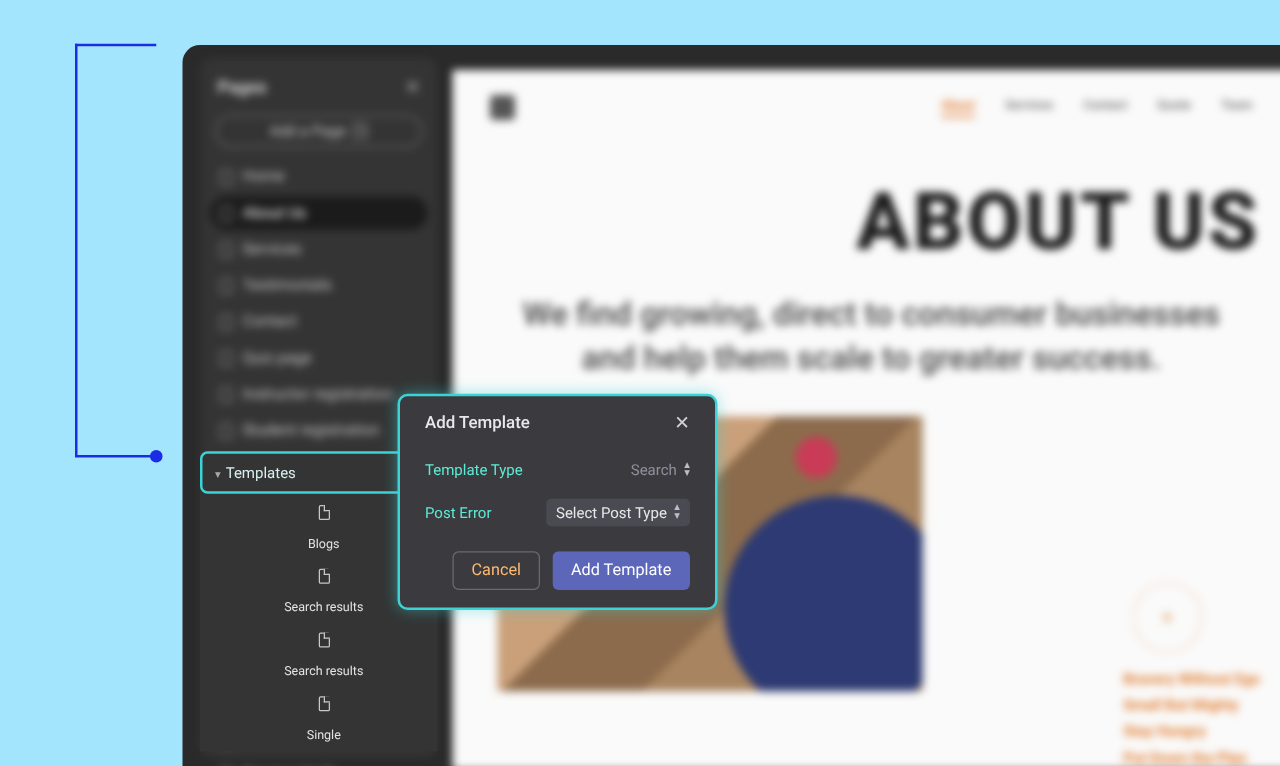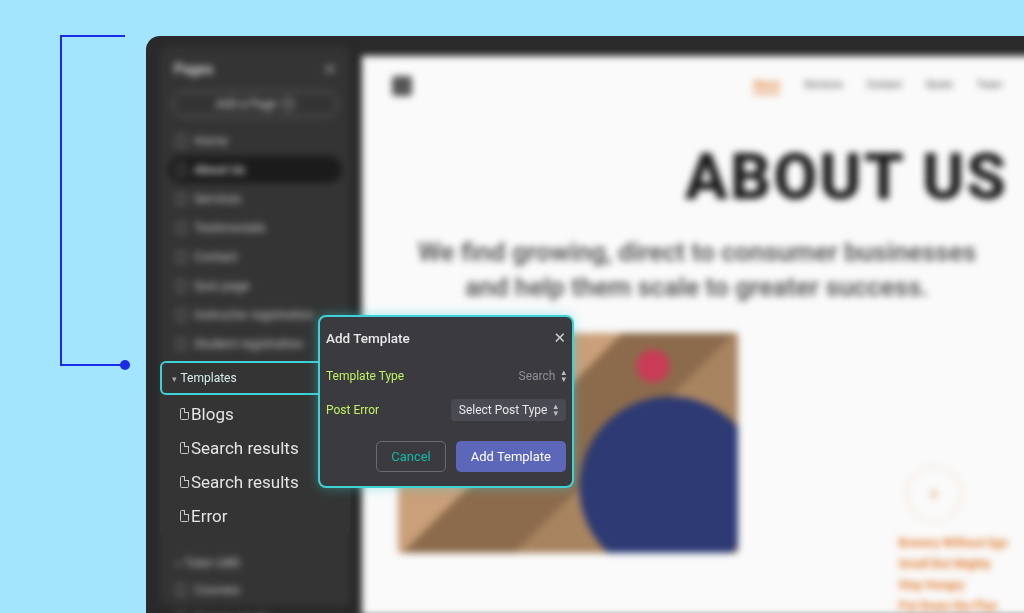--- a/index.html
+++ b/index.html
@@ -112,22 +112,22 @@
 
   .section-header {
     display:flex; justify-content:space-between; align-items:center;
     font-size:12px; color:#cfcfcf;
     padding:6px 8px; margin-top:2px;
   }
   .tri { font-size:9px; color:#aaa; margin-right:4px; }
 
   .template-list { list-style:none; margin-top:2px; }
   .template-item {
-    display:flex; align-items:center; gap:2px;
-    padding:7px 12px 7px 20px; font-size:17px; color:#e4e4e4;
+    display:flex; align-items:center; gap:14px;
+    padding:7px 12px 7px 20px; font-size:10px; color:#e4e4e4;flex-direction:column;
   }
   .page-ico {
     width:9px;height:12px;border:1px solid #c8c8c8;border-radius:1.5px;position:relative;flex-shrink:0;
   }
   .page-ico::after {
     content:''; position:absolute; top:-1px; right:-1px; width:4px;height:4px;
     border-left:1px solid #c8c8c8; border-bottom:1px solid #c8c8c8;
     background:#343434;
   }
 
@@ -214,49 +214,49 @@
   .modal {
     position:absolute;
     top:315px;
     left:318px;
     width:256px;
     background:#3b3b3f;
     border:2px solid #3DD2D6;
     border-radius:8px;
     box-shadow:0 0 12px rgba(61,210,214,0.45);
     color:#e8e8ea;
-    padding:12px 6px 14px;
+    padding:12px 20px 14px;
     font-size:13px;
   }
   .modal-head {
     display:flex; justify-content:space-between; align-items:center;
     margin-bottom:22px;
   }
   .modal-title { font-size:13.5px; font-weight:500; }
   .modal-close { color:#cfcfd4; font-size:15px; cursor:pointer; }
   .mrow {
     display:flex; justify-content:space-between; align-items:center;
     font-size:12px; margin-bottom:16px;
   }
-  .mlabel { color:#bef264; }
+  .mlabel { color:#5eead4; }
   .mval { color:#8f8f9a; display:flex; align-items:center; gap:6px;}
   .mval.strong { color:#e8e8ea; background:#4a4a52; padding:4px 8px; border-radius:4px;align-items:flex-end; }
   .chev { font-size:9px; line-height:7px; display:flex; flex-direction:column; color:#bdbdc6;}
   .modal-actions {
     display:flex; justify-content:flex-end; gap:10px; margin-top:20px;
   }
   .btn {
     font-size:13px;
     padding:7px 14px;
     border-radius:5px;
     cursor:pointer;
     border:1px solid transparent;
   }
   .btn-cancel {
-    background:#3b3b3f; color:#14b8a6; border:1px solid #6a6a72;
+    background:#3b3b3f; color:#fdba74; border:1px solid #6a6a72;
   }
   .btn-primary {
     background:#5c67b9; color:#fff;
   }
 </style>
 </head>
 <body>
 
 <div class="guide-line-h"></div>
 <div class="guide-line-v"></div>
@@ -368,21 +368,21 @@
       <li class="template-item">
           <span class="page-ico"></span>
           <span>Search results</span>
         </li>
       <li class="template-item">
           <span class="page-ico"></span>
           <span>Search results</span>
         </li>
       <li class="template-item">
           <span class="page-ico"></span>
-          <span>Error</span>
+          <span>Single</span>
         </li>
     </ul>
   </div>
 
 </div>
 
 <div class="modal">
   <div class="modal-head">
     <span class="modal-title">Add Template</span>
     <span class="modal-close">✕</span>

